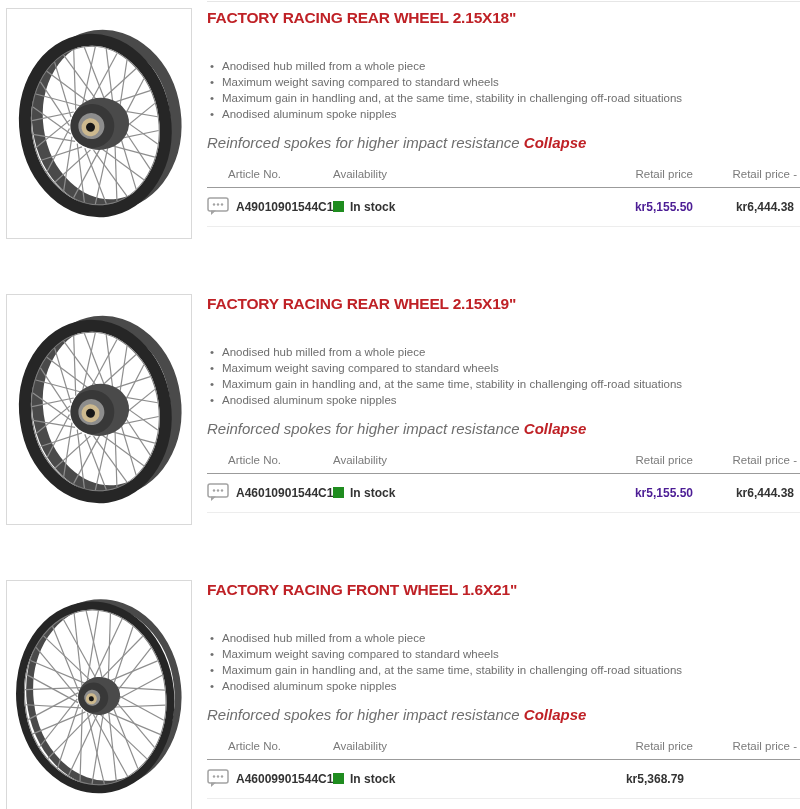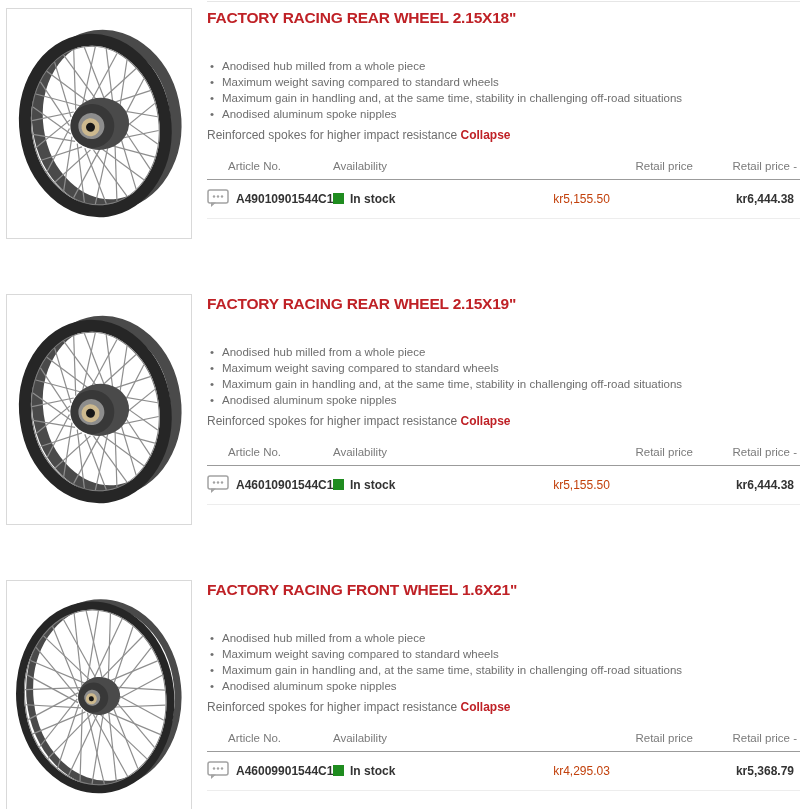--- a/index.html
+++ b/index.html
@@ -10,37 +10,37 @@
     border-top:1px solid #e6e6e6; }
   .product { position:relative; height:284px; }
   .img-box { position:absolute; left:6px; top:0; width:186px; height:231px;
     border:1px solid #d9d9d9; background:#fff; display:flex; align-items:center; justify-content:center; }
   .content { margin-left:207px; }
   .title { margin-top:2px; font-size:15.5px; font-weight:700; color:#bf2126;
     letter-spacing:-0.2px; line-height:19px; cursor:pointer; }
   ul.features { margin-top:31px; list-style:none; }
   ul.features li { position:relative; padding-left:15px; font-size:11.5px; line-height:16px; color:#6e6e6e; }
   ul.features li::before { content:"•"; position:absolute; left:3px; top:0; color:#6e6e6e; }
-  .note { margin-top:5px; font-size:12px; line-height:16px; color:#6e6e6e; }
+  .note { margin-top:13px; font-size:15px; line-height:16px; color:#6e6e6e;font-style:italic; }
   .collapse { color:#bf2126; font-weight:700; cursor:pointer; }
   .tbl { margin-top:17px; width:610px; }
   .tbl-header { display:grid; grid-template-columns:126px 137px 237px 110px;
     padding-bottom:7px; border-bottom:1px solid #9b9b9b; color:#7a7a7a; font-size:11.5px; }
   .tbl-row { display:grid; grid-template-columns:126px 137px 237px 110px;
     align-items:center; padding:9px 0 10px; border-bottom:1px solid #ededed;
     font-size:12px; font-weight:700; color:#333; }
   .c1h { padding-left:21px; }
   .c3 { text-align:right; padding-right:14px; }
   .c4 { text-align:right; padding-right:20px; }
   .c4p { text-align:right; padding-right:23px; }
   .cell-article { display:flex; align-items:center; gap:7px; }
   .comment-icon { flex:0 0 auto; width:22px; height:19px; cursor:pointer; }
   .stock { display:inline-flex; align-items:center; gap:6px; }
   .stock-sq { width:11px; height:11px; background:#1f8c1f; display:inline-block; }
-  .price-old { color:#c2410c; font-weight:400;text-align:center; }
+  .price-old { color:#4c1d95; font-weight:700; }
   .price-new { color:#333; font-weight:700; }
   svg.wheel { display:block; }
 </style>
 </head>
 <body>
 
 <div class="page">
   <div class="top-divider"></div>
 
   <div class="product">
@@ -311,19 +311,18 @@
               <circle cx="7" cy="7.5" r="1.2" fill="#a3a3a3"></circle>
               <circle cx="11" cy="7.5" r="1.2" fill="#a3a3a3"></circle>
               <circle cx="15" cy="7.5" r="1.2" fill="#a3a3a3"></circle>
             </svg>
             <span>A46009901544C1A</span>
           </div>
           <div class="stock">
             <span class="stock-sq"></span>
             <span>In stock</span>
           </div>
-          <div class="c3 price-old">kr4,295.03</div>
           <div class="c4p price-new">kr5,368.79</div>
         </div>
       </div>
     </div>
   </div>
 </div>
 
 </body></html>

